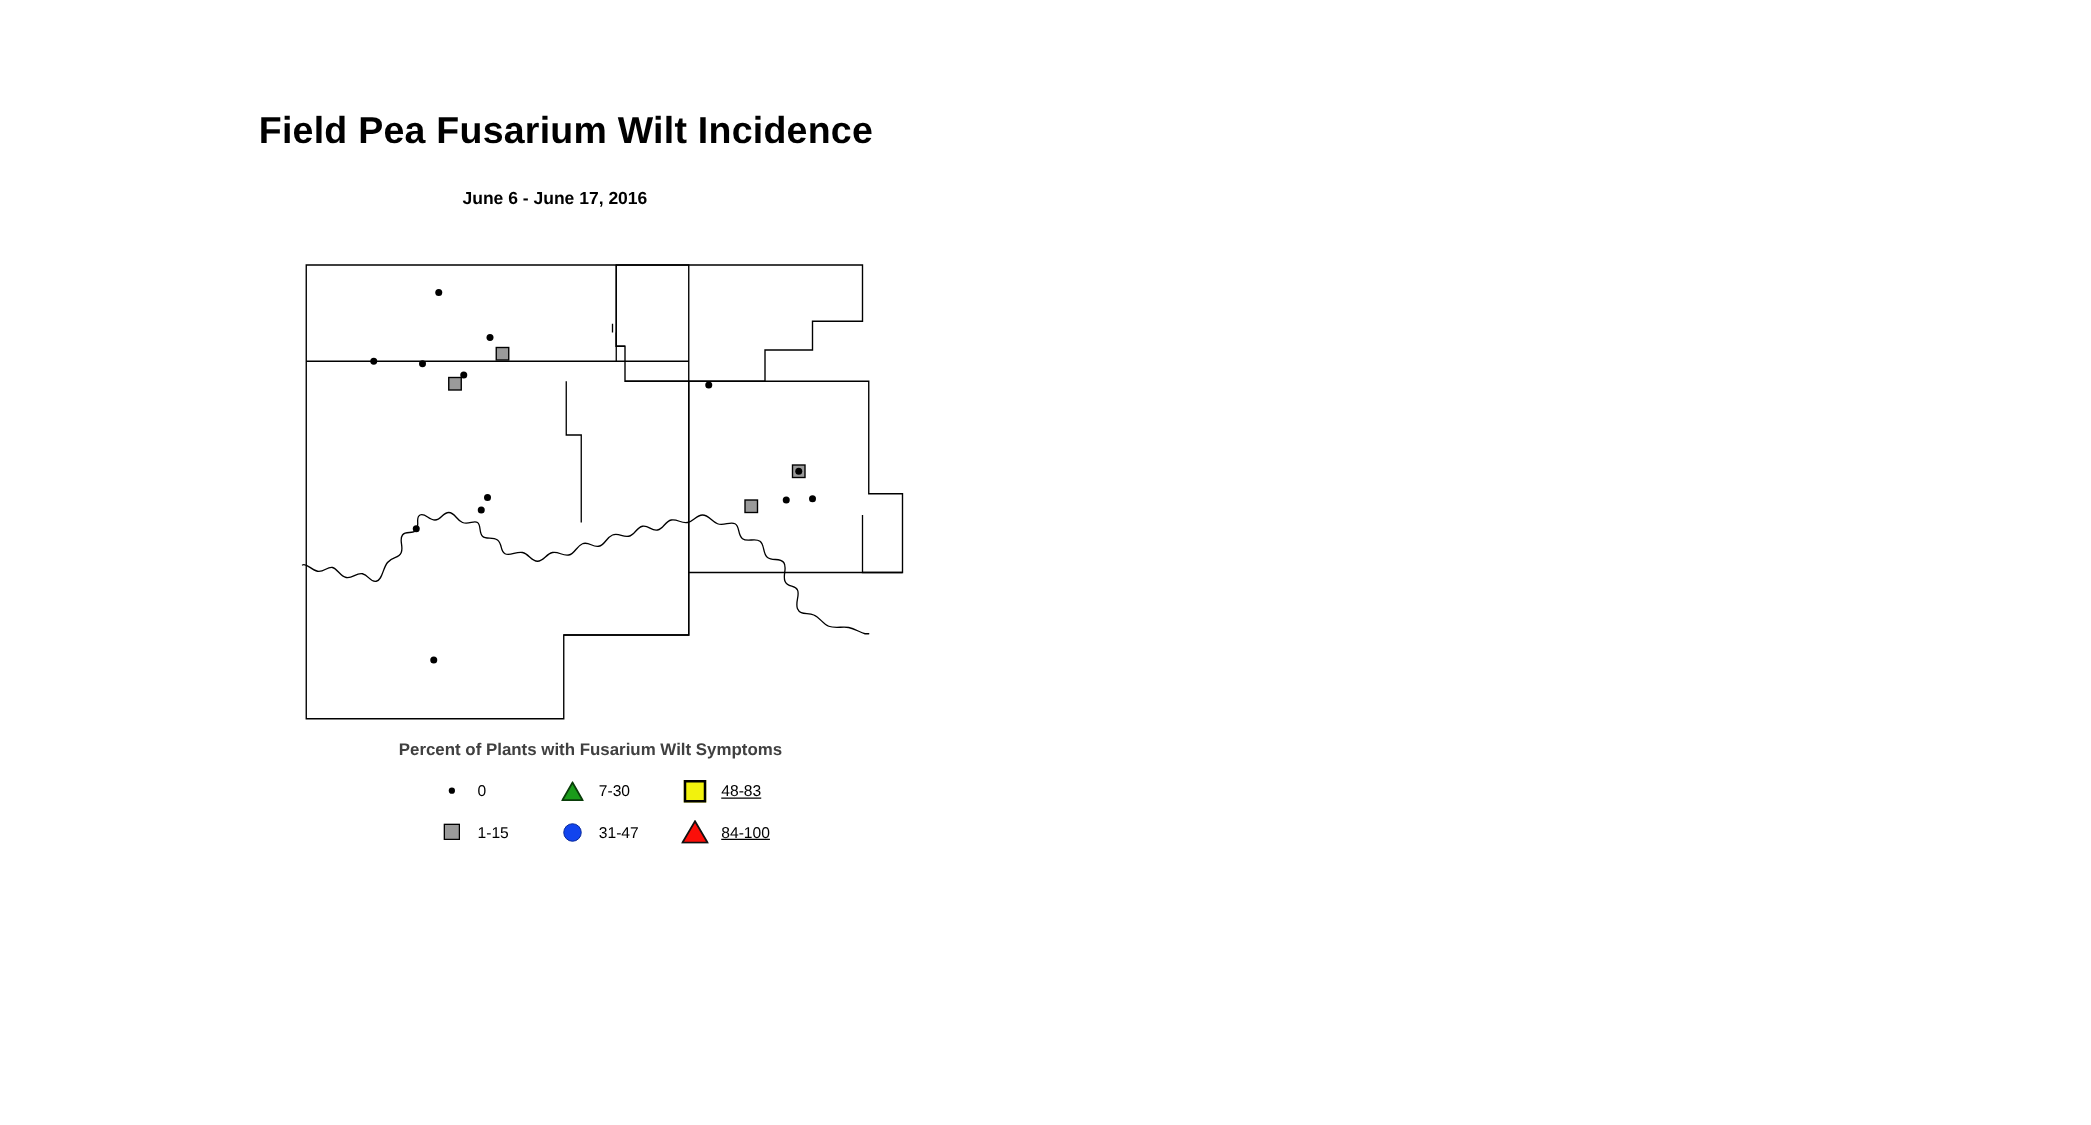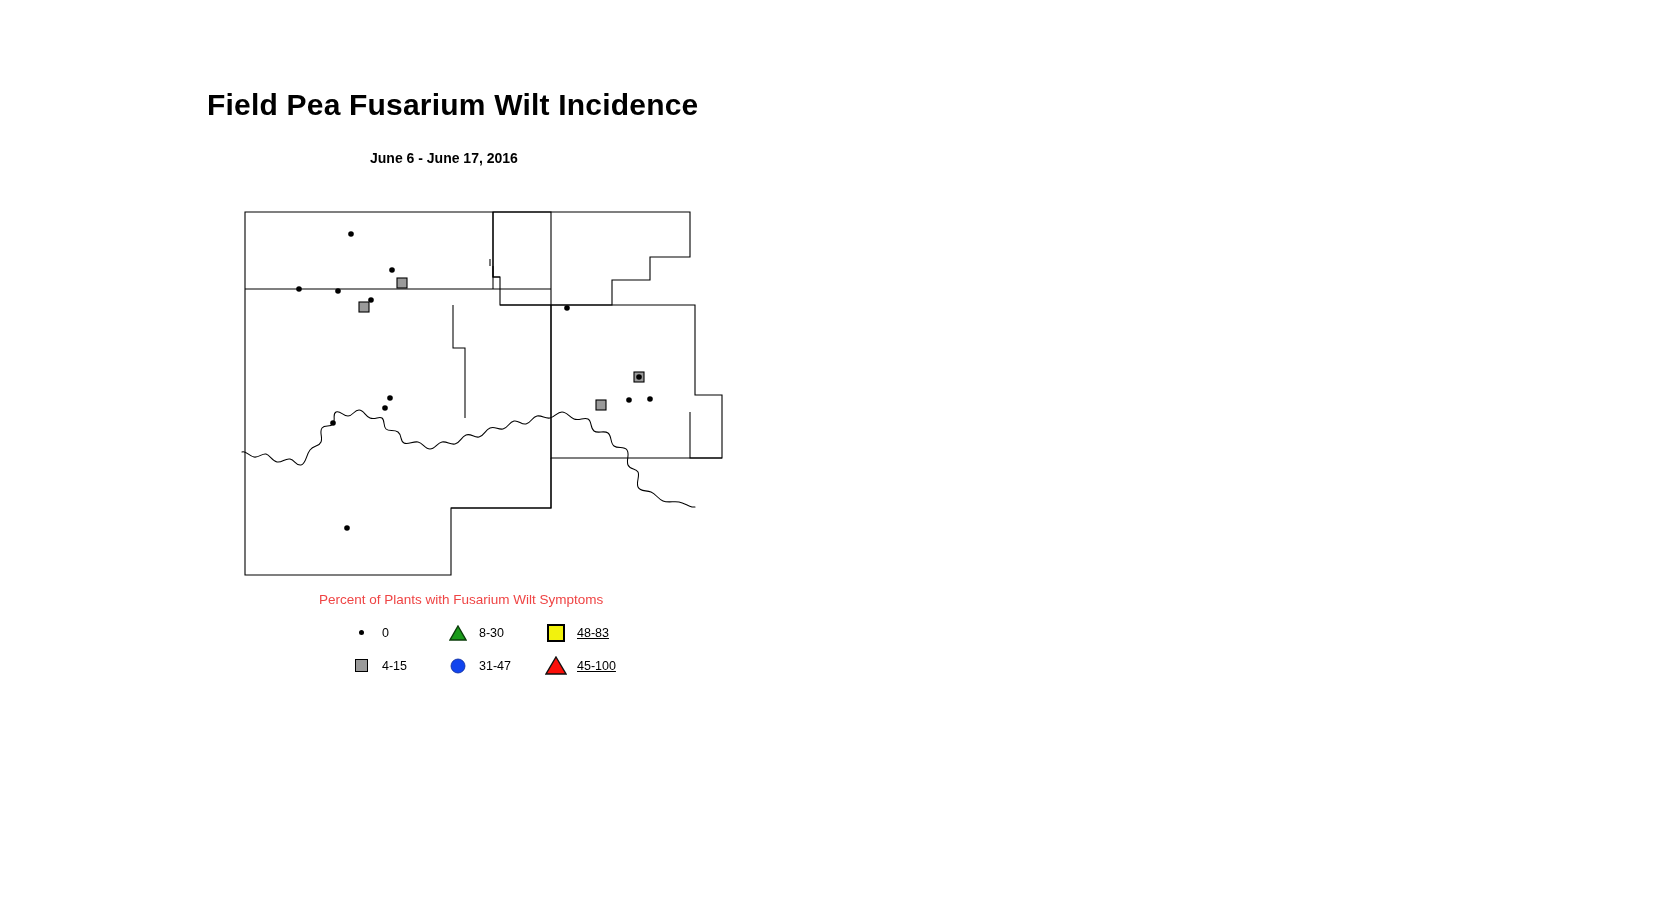--- a/index.html
+++ b/index.html
@@ -94,23 +94,23 @@
     left: 240px;
     top: 590px;
     width: 520px;
     height: 95px;
   }
   #legend-title {
     position: absolute;
     left: 79px;
     top: 2px;
     font-size: 13.5px;
-    font-weight: normal;
+    font-weight: bold;
     white-space: nowrap;
-    color: #ef4444;
+    color: #404040;
   }
   #legend-rows {
     position: absolute;
     left: 0;
     top: 26px;
     width: 520px;
   }
   .legend-row {
     position: relative;
     height: 33px;
@@ -299,51 +299,51 @@
               <span class="sw-dot"></span>
             </span>
           <span class="legend-label">0</span>
         </div>
         <div class="legend-item col1">
           <span class="legend-swatch">
             <svg class="tri-outline" width="18" height="16" viewBox="0 0 18 16">
               <polygon points="9,1 17,15 1,15" fill="#1a9b1a" stroke="#0a3d0a" stroke-width="1.4"></polygon>
             </svg>
           </span>
-          <span class="legend-label">8-30</span>
+          <span class="legend-label">7-30</span>
         </div>
         <div class="legend-item col2">
           <span class="legend-swatch">
               <span class="sw-square-yellow"></span>
             </span>
           <span class="legend-label">48-83</span>
         </div>
       </div>
 
       <div class="legend-row">
         <div class="legend-item col0">
           <span class="legend-swatch">
               <span class="sw-square-gray"></span>
             </span>
-          <span class="legend-label">4-15</span>
+          <span class="legend-label">1-15</span>
         </div>
         <div class="legend-item col1">
           <span class="legend-swatch">
             <svg width="16" height="16" viewBox="0 0 16 16">
               <circle cx="8" cy="8" r="7" fill="#1144ee" stroke="#0a2a9a" stroke-width="0.8"></circle>
             </svg>
           </span>
           <span class="legend-label">31-47</span>
         </div>
         <div class="legend-item col2">
           <span class="legend-swatch">
             <svg class="tri-outline" width="22" height="19" viewBox="0 0 22 19">
               <polygon points="11,1 21,18 1,18" fill="#fb0f09" stroke="#111111" stroke-width="1.4"></polygon>
             </svg>
           </span>
-          <span class="legend-label">45-100</span>
+          <span class="legend-label">84-100</span>
         </div>
       </div>
 
     </div>
   </div>
 
 </div>
 
 </body></html>

